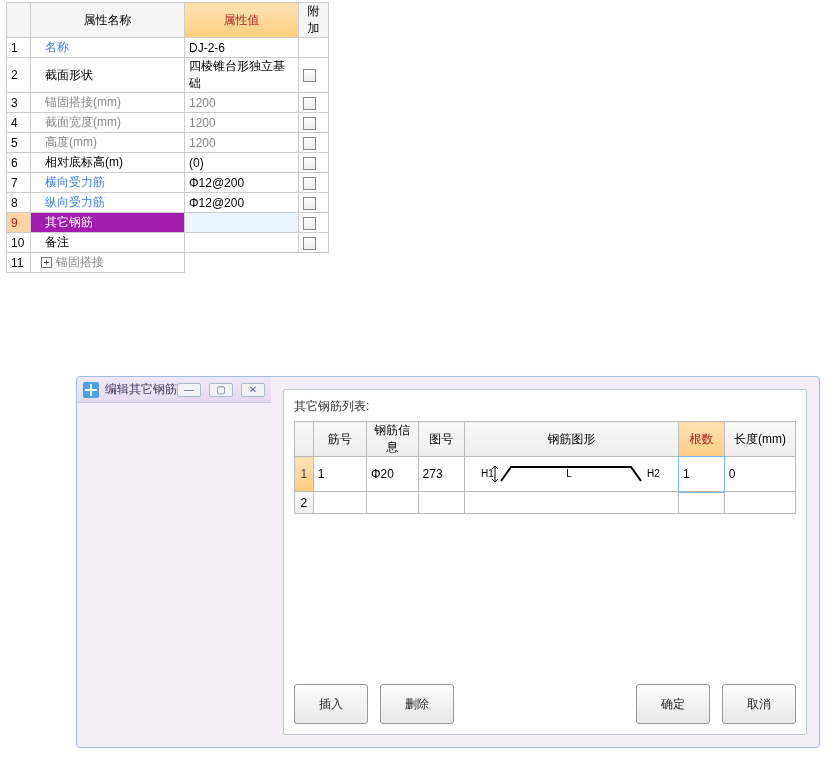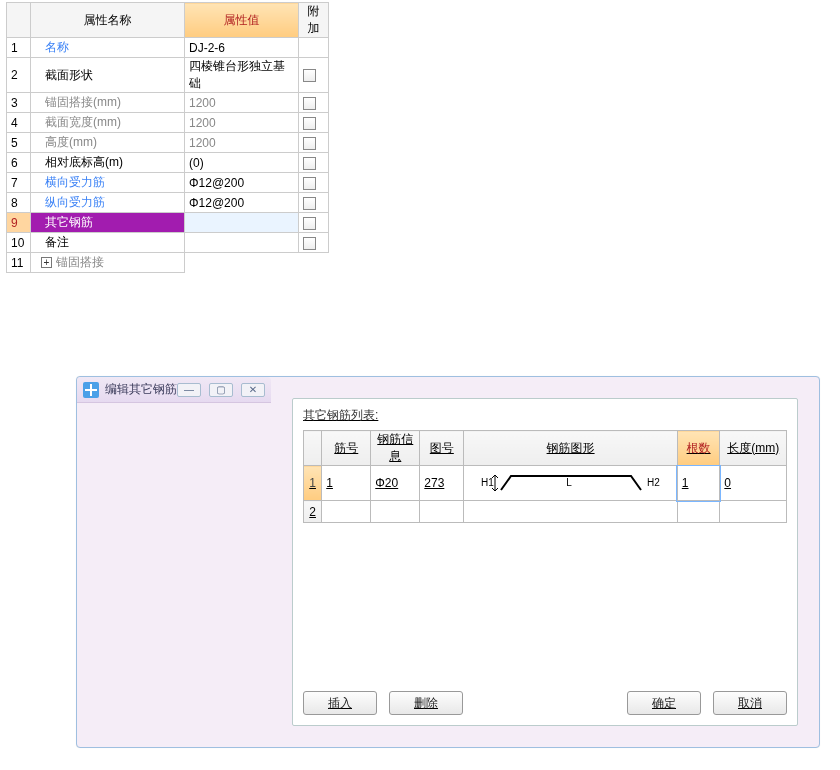--- a/index.html
+++ b/index.html
@@ -114,28 +114,27 @@
       display: flex;
       align-items: center;
       justify-content: center;
       font-size: 10px;
       color: #5a6a8a;
       background: #f2f2f7;
       cursor: pointer;
     }
     .dialog-body {
       flex: 1;
-      margin: 21px;
+      margin: 12px;
       border: 1px solid #bcc;
       background: #fff;
       border-radius: 2px;
       padding: 8px 10px 10px;
       display: flex;
       flex-direction: column;
-      text-decoration: underline;
     }
     .list-label { color: #333; margin-bottom: 6px; }
     
     .rebar-table {
       border-collapse: collapse;
       width: 100%;
     }
     .rebar-table th, .rebar-table td {
       border: 1px solid #bbb;
       height: 22px;
@@ -175,21 +174,21 @@
     .shape-svg { display: block; margin: 0 auto; }
     
     .dialog-buttons {
       display: flex;
       gap: 12px;
       margin-top: auto;
       padding-top: 8px;
     }
     .dlg-btn {
       min-width: 64px;
-      height: 24px;
+      height: 40px;
       border: 1px solid #999;
       border-radius: 3px;
       background: linear-gradient(#fdfdfd,#e8e8e8);
       cursor: pointer;
       font-size: 12px;
       color: #222;
       padding: 0 24px;
       text-align: center;
     }
     .spacer { flex: 1; }

